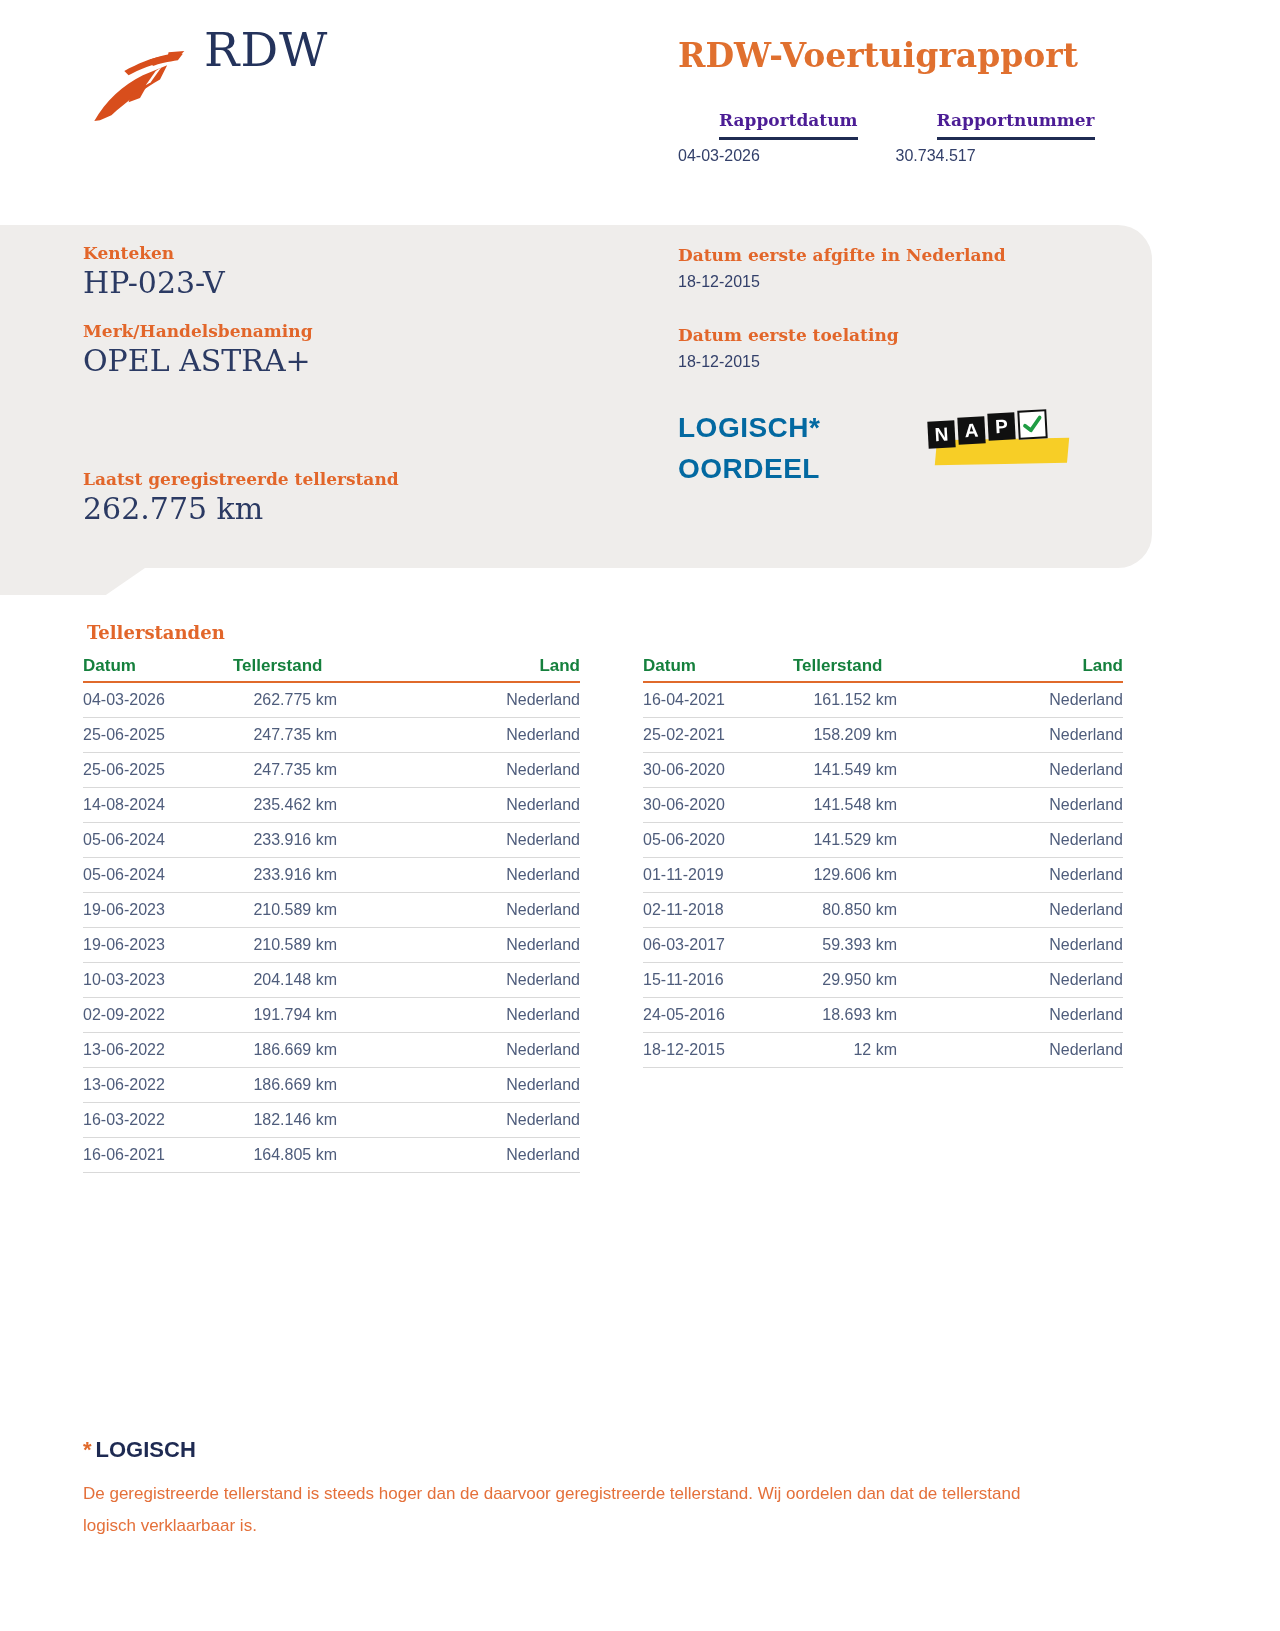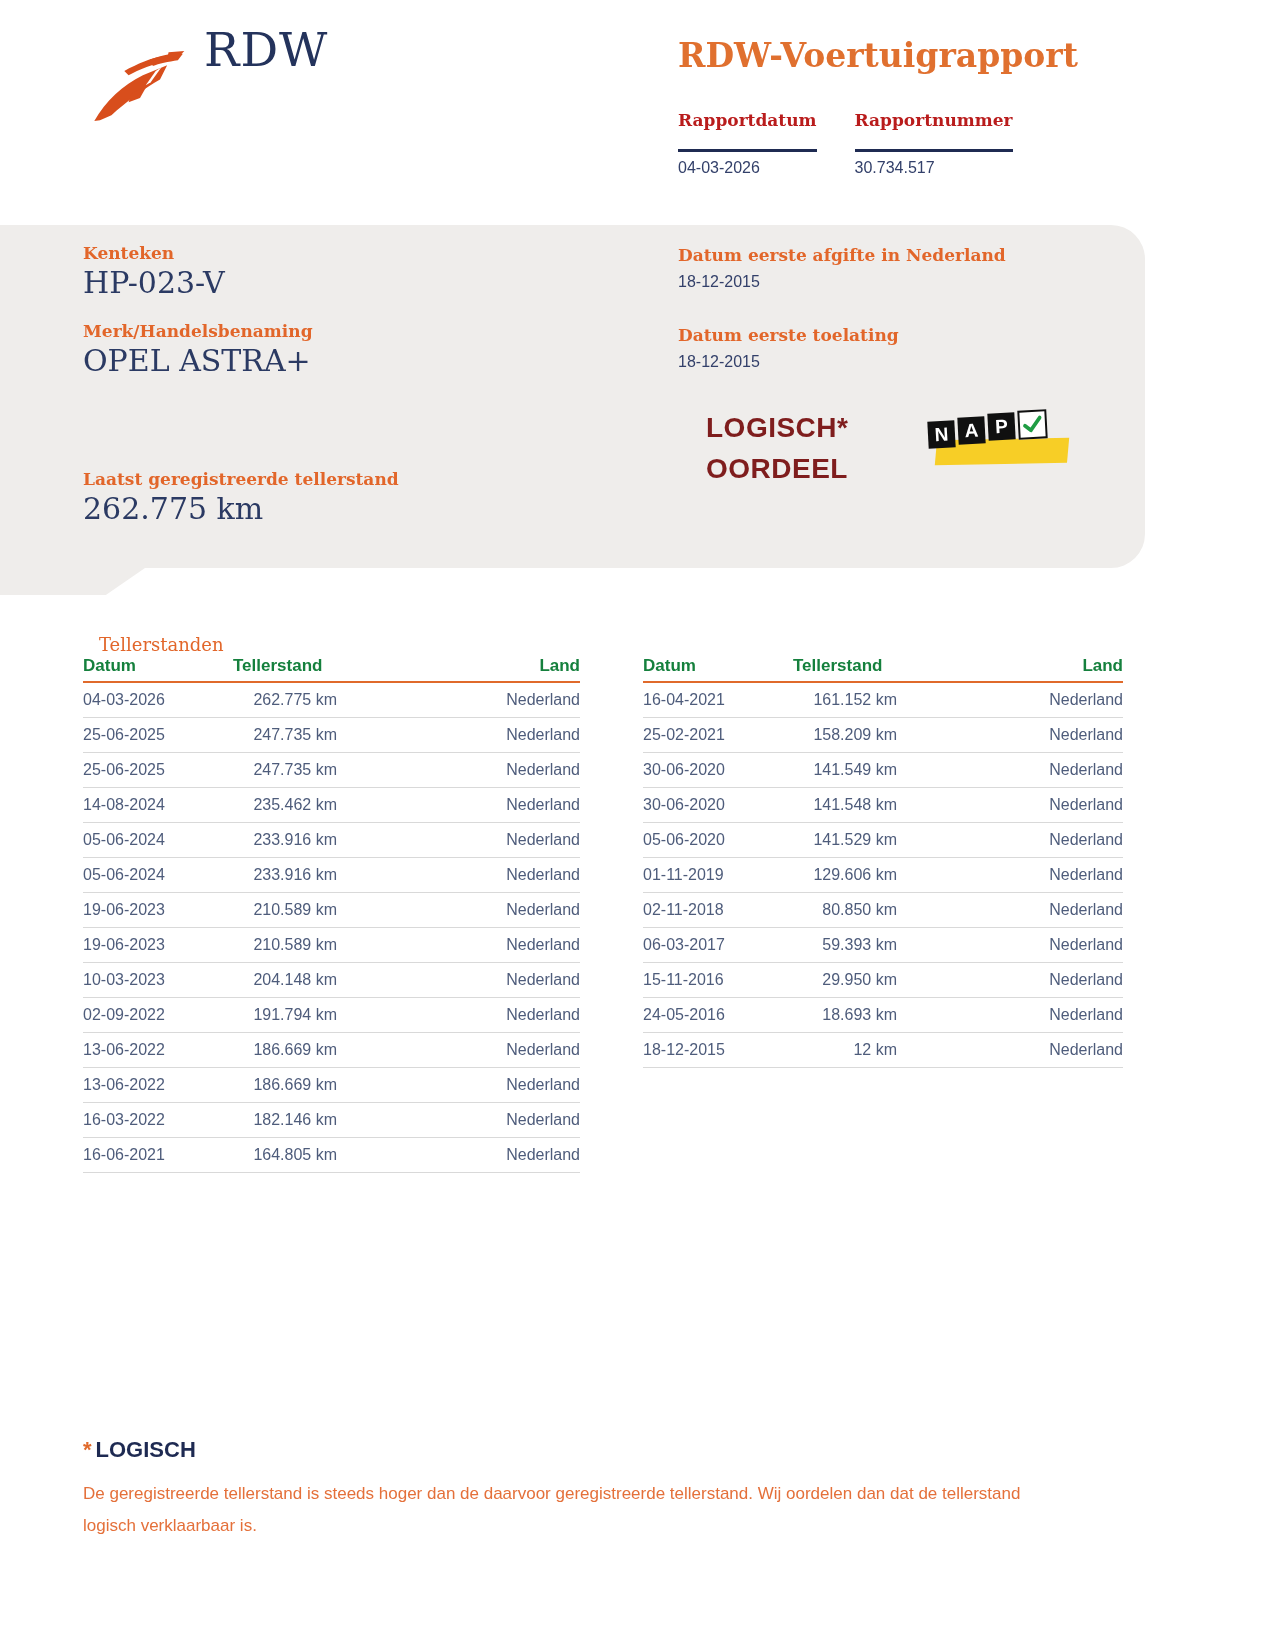--- a/index.html
+++ b/index.html
@@ -7,52 +7,52 @@
         font-family:"Liberation Sans",sans-serif;}
 
   
   .logo-swoosh{position:absolute;left:90px;top:48px;}
   .logo-text{position:absolute;left:204px;top:22px;font-family:"DejaVu Serif",serif;
              font-size:47px;color:#24335C;letter-spacing:1px;}
   .title{position:absolute;left:678px;top:36px;margin:0;font-family:"DejaVu Serif",serif;
          font-weight:bold;font-size:33px;color:#E0702F;text-align:center;}
   .meta{position:absolute;left:678px;top:110px;display:flex;gap:38px;}
   .meta-label{display:inline-block;font-family:"DejaVu Serif",serif;font-weight:bold;
-              font-size:17px;color:#b91c1c;border-bottom:3px solid #1F2B52;padding-bottom:19px;}
+              font-size:17px;color:#4c1d95;border-bottom:3px solid #1F2B52;padding-bottom:7px;margin-left:41px;}
   .meta-value{display:block;margin-top:7px;font-size:16px;color:#33406A;}
 
   
   .summary-box{position:absolute;left:0;top:225px;width:1145px;height:343px;
-               background:#EFEDEB;border-radius:0 34px 34px 0;}
+               background:#EFEDEB;border-radius:0 34px 34px 0;padding-left:7px;}
   .box-tail{position:absolute;left:0;top:343px;width:145px;height:27px;background:#EFEDEB;
             clip-path:polygon(0 0,100% 0,73% 100%,0 100%);}
   .f-label{position:absolute;font-family:"DejaVu Serif",serif;font-weight:bold;
            font-size:17px;color:#E2662A;}
   .f-value{position:absolute;font-family:"DejaVu Serif",serif;font-size:30px;color:#2B3A63;}
   .f-small{position:absolute;font-size:16px;color:#33406A;}
-  .oordeel{position:absolute;left:706px;top:182px;font-size:28px;font-weight:bold;
-           color:#7f1d1d;line-height:41px;letter-spacing:0.5px;}
+  .oordeel{position:absolute;left:678px;top:182px;font-size:28px;font-weight:bold;
+           color:#0369a1;line-height:41px;letter-spacing:0.5px;}
 
   
   .nap{position:absolute;left:922px;top:185px;width:170px;height:66px;}
   .nap-band{position:absolute;left:14px;top:29px;width:132px;height:25px;background:#F7CE26;
             transform:skewX(-6deg) rotate(-1deg);}
   .nap-tile{position:absolute;width:27px;height:27px;background:#101010;color:#ffffff;
             font-weight:bold;font-size:19px;display:flex;align-items:center;justify-content:center;
             transform:rotate(-3deg);font-style:normal;}
   .nap-t1{left:6px;top:11px;}
   .nap-t2{left:36px;top:7px;}
   .nap-t3{left:66px;top:3px;}
   .nap-check{position:absolute;left:96px;top:0;width:25px;height:25px;background:#ffffff;
              border:2px solid #101010;display:flex;align-items:center;justify-content:center;
              transform:rotate(-3deg);}
 
   
-  .tbl-heading{position:absolute;left:83px;top:618px;margin:16px;font-family:"DejaVu Serif",serif;
-               font-weight:normal;font-size:18px;color:#E2662A;}
+  .tbl-heading{position:absolute;left:83px;top:618px;margin:4px;font-family:"DejaVu Serif",serif;
+               font-weight:bold;font-size:18px;color:#E2662A;}
   .vtable{position:absolute;top:650px;}
   .vtable.left{left:83px;width:497px;}
   .vtable.right{left:643px;width:480px;}
   .vrow,.vhead{display:grid;grid-template-columns:150px 104px 1fr;align-items:center;}
   .vhead{height:31px;border-bottom:2px solid #E06A2B;font-weight:bold;font-size:17px;color:#15803d;}
   .vrow{height:34px;border-bottom:1px solid #D9D9D9;font-size:16px;color:#4E5C7B;}
   .cell-num{text-align:right;}
   .cell-land{text-align:right;}
 
   

